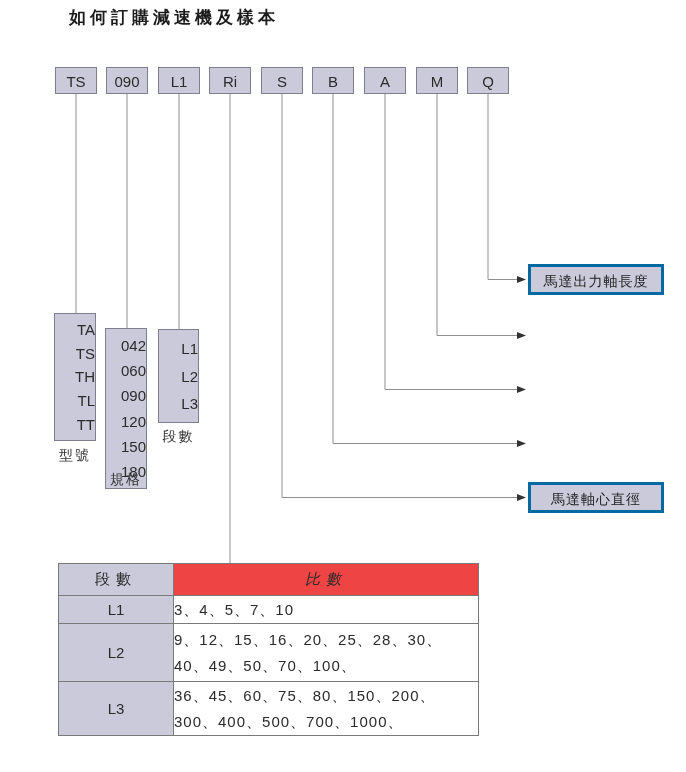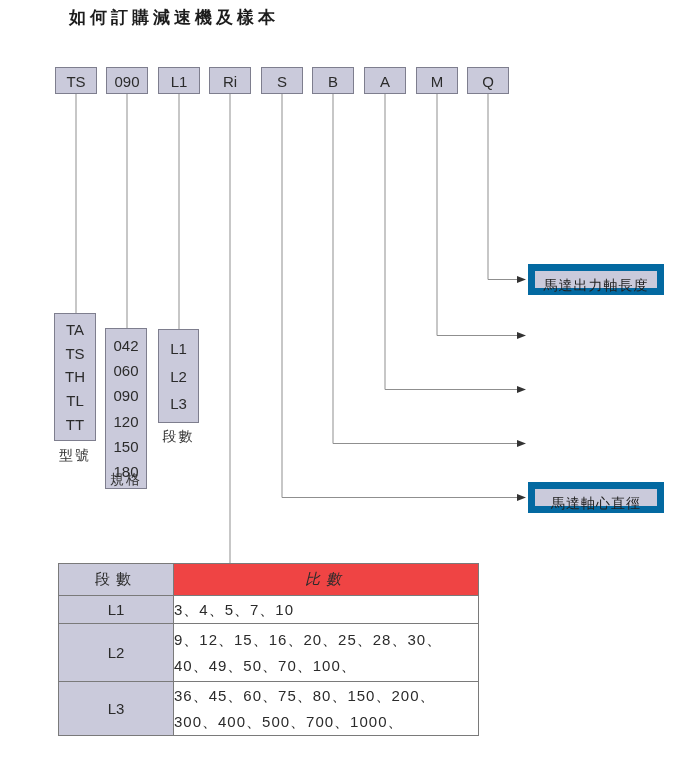--- a/index.html
+++ b/index.html
@@ -15,28 +15,28 @@
   .code-box{
     position:absolute;top:67px;width:42px;height:27px;line-height:27px;
     background:#cacadb;border:1px solid #7e7e8e;box-sizing:border-box;
     text-align:center;font-size:15px;color:#2b2b2b;
   }
   .opt-box{
     position:absolute;background:#cacadb;border:1px solid #7e7e8e;box-sizing:border-box;
     display:flex;flex-direction:column;justify-content:space-evenly;
     text-align:center;font-size:15px;color:#2b2b2b;
   }
-  .opt-box span{display:block;}
+  .opt-box span{display:block;text-align:right;}
   .grp-label{
     position:absolute;text-align:center;font-size:14px;letter-spacing:2px;
     color:#333333;white-space:nowrap;
   }
   .desc-box{
     position:absolute;left:528px;width:136px;height:31px;line-height:29px;
-    background:#cacadb;border:7px solid #0369a1;box-sizing:border-box;
+    background:#cacadb;border:3px solid #0369a1;box-sizing:border-box;
     text-align:center;font-size:14px;letter-spacing:1px;color:#222222;
   }
   table.ratio-table{
     position:absolute;left:58px;top:563px;width:420px;
     border-collapse:collapse;table-layout:fixed;
     font-size:15px;color:#2b2b2b;
   }
   table.ratio-table th,table.ratio-table td{
     border:1px solid #7a7a7a;padding:0;box-sizing:border-box;
   }

